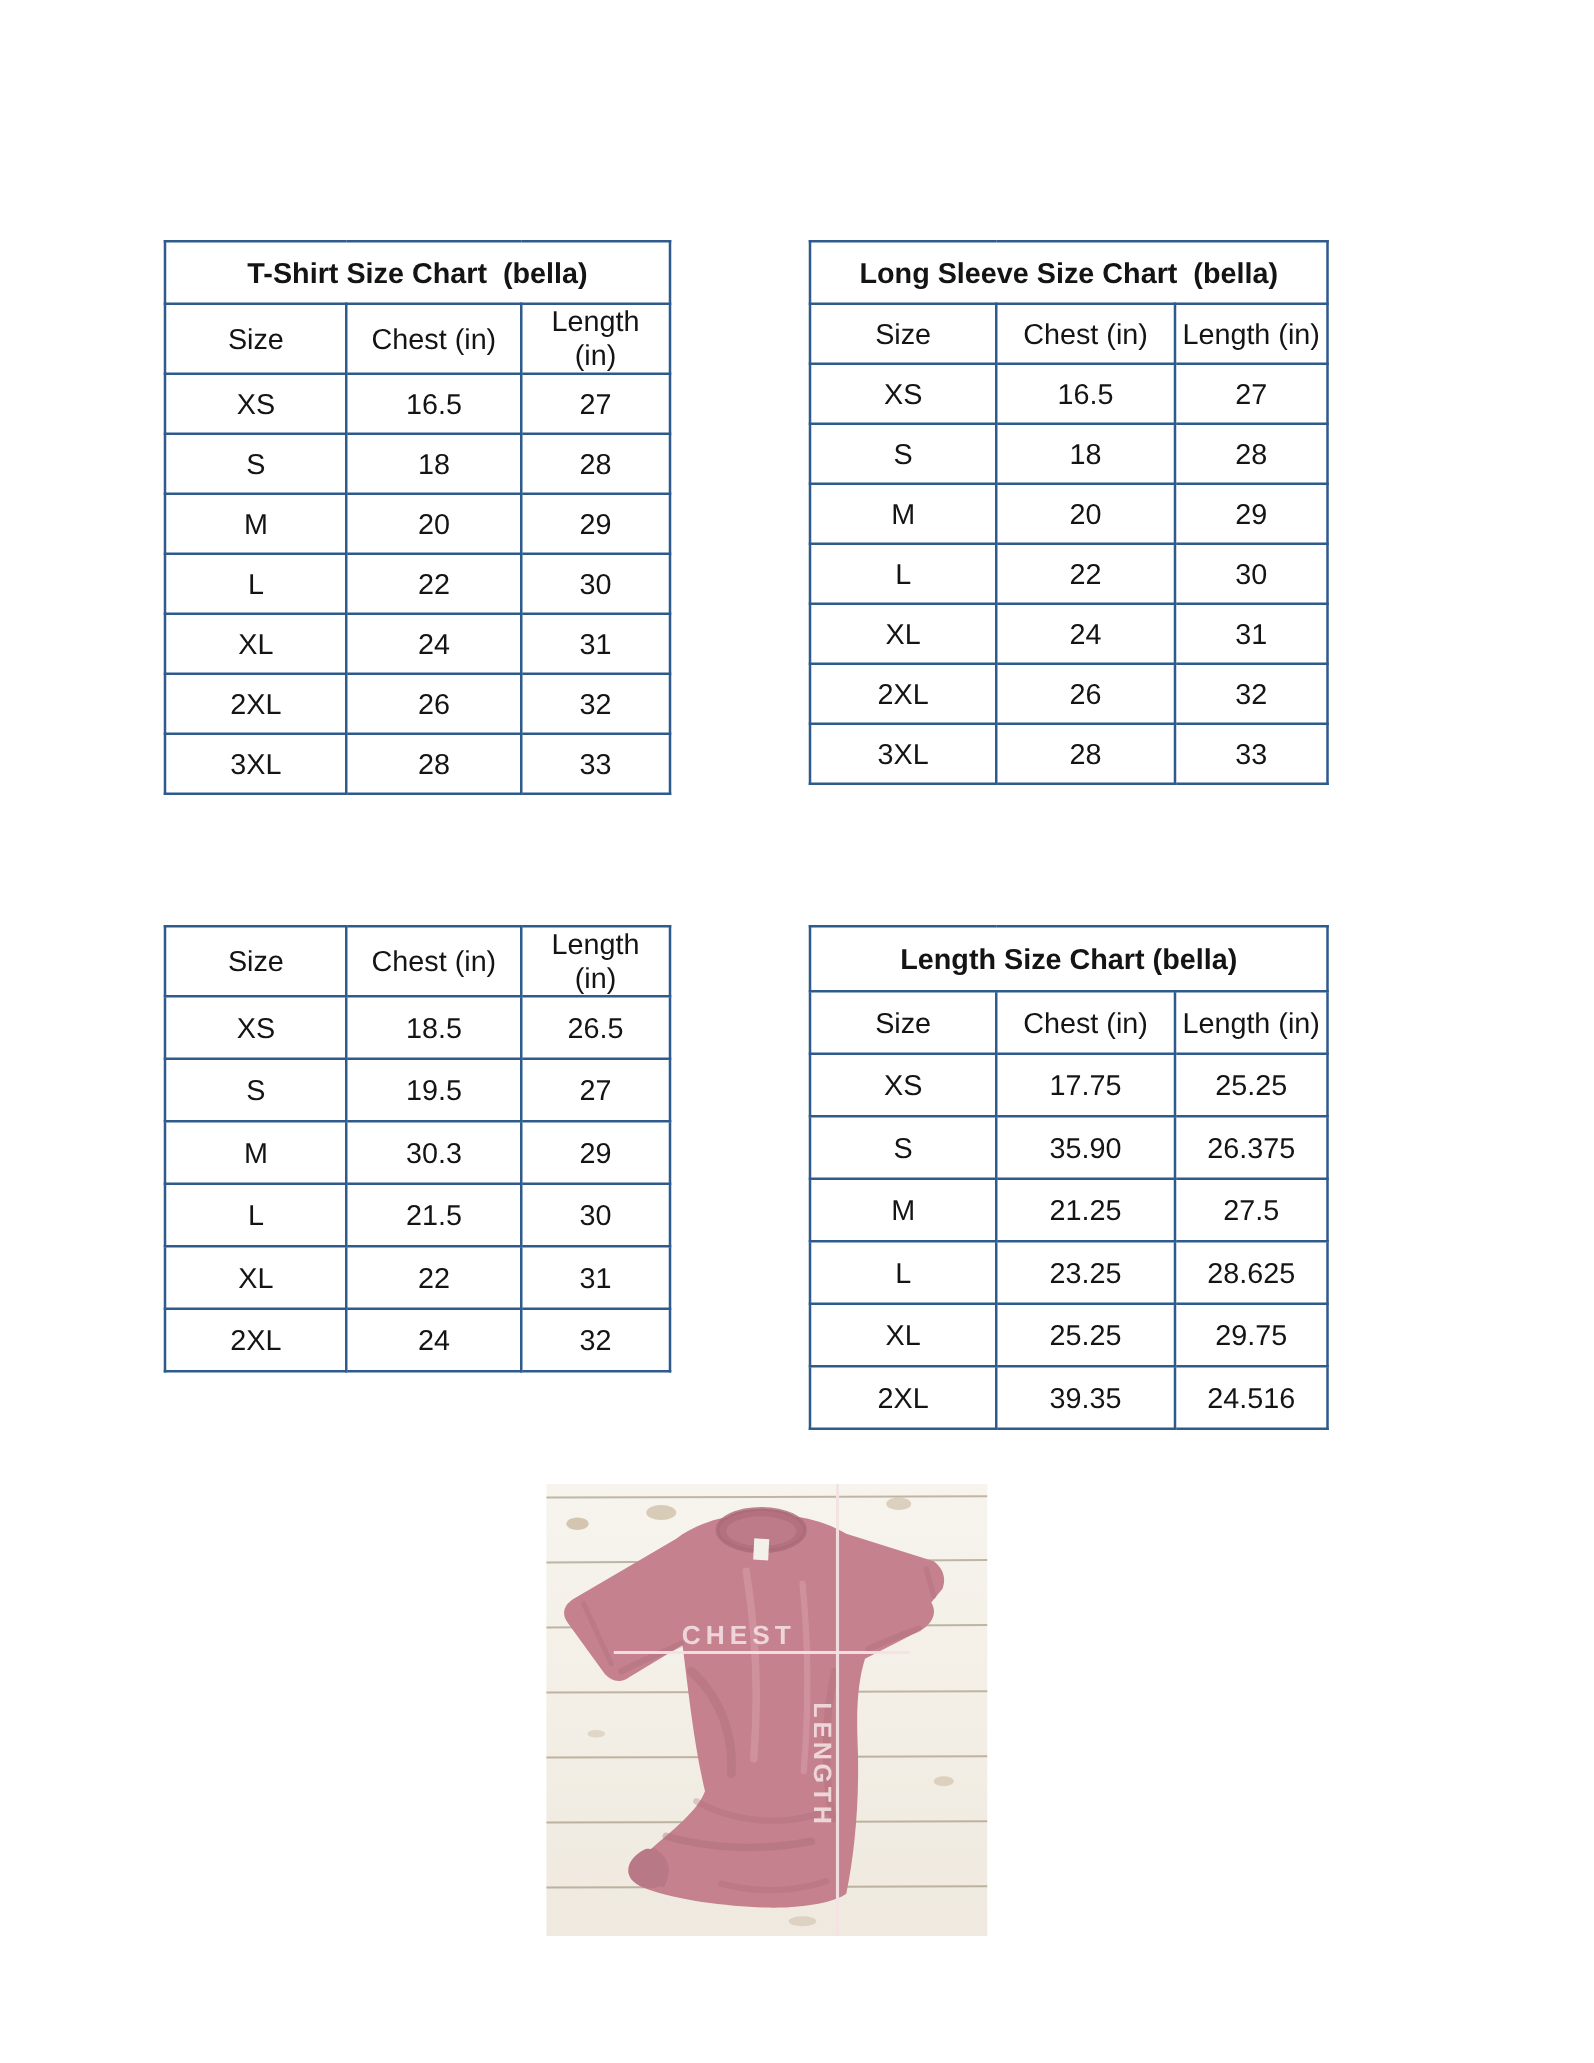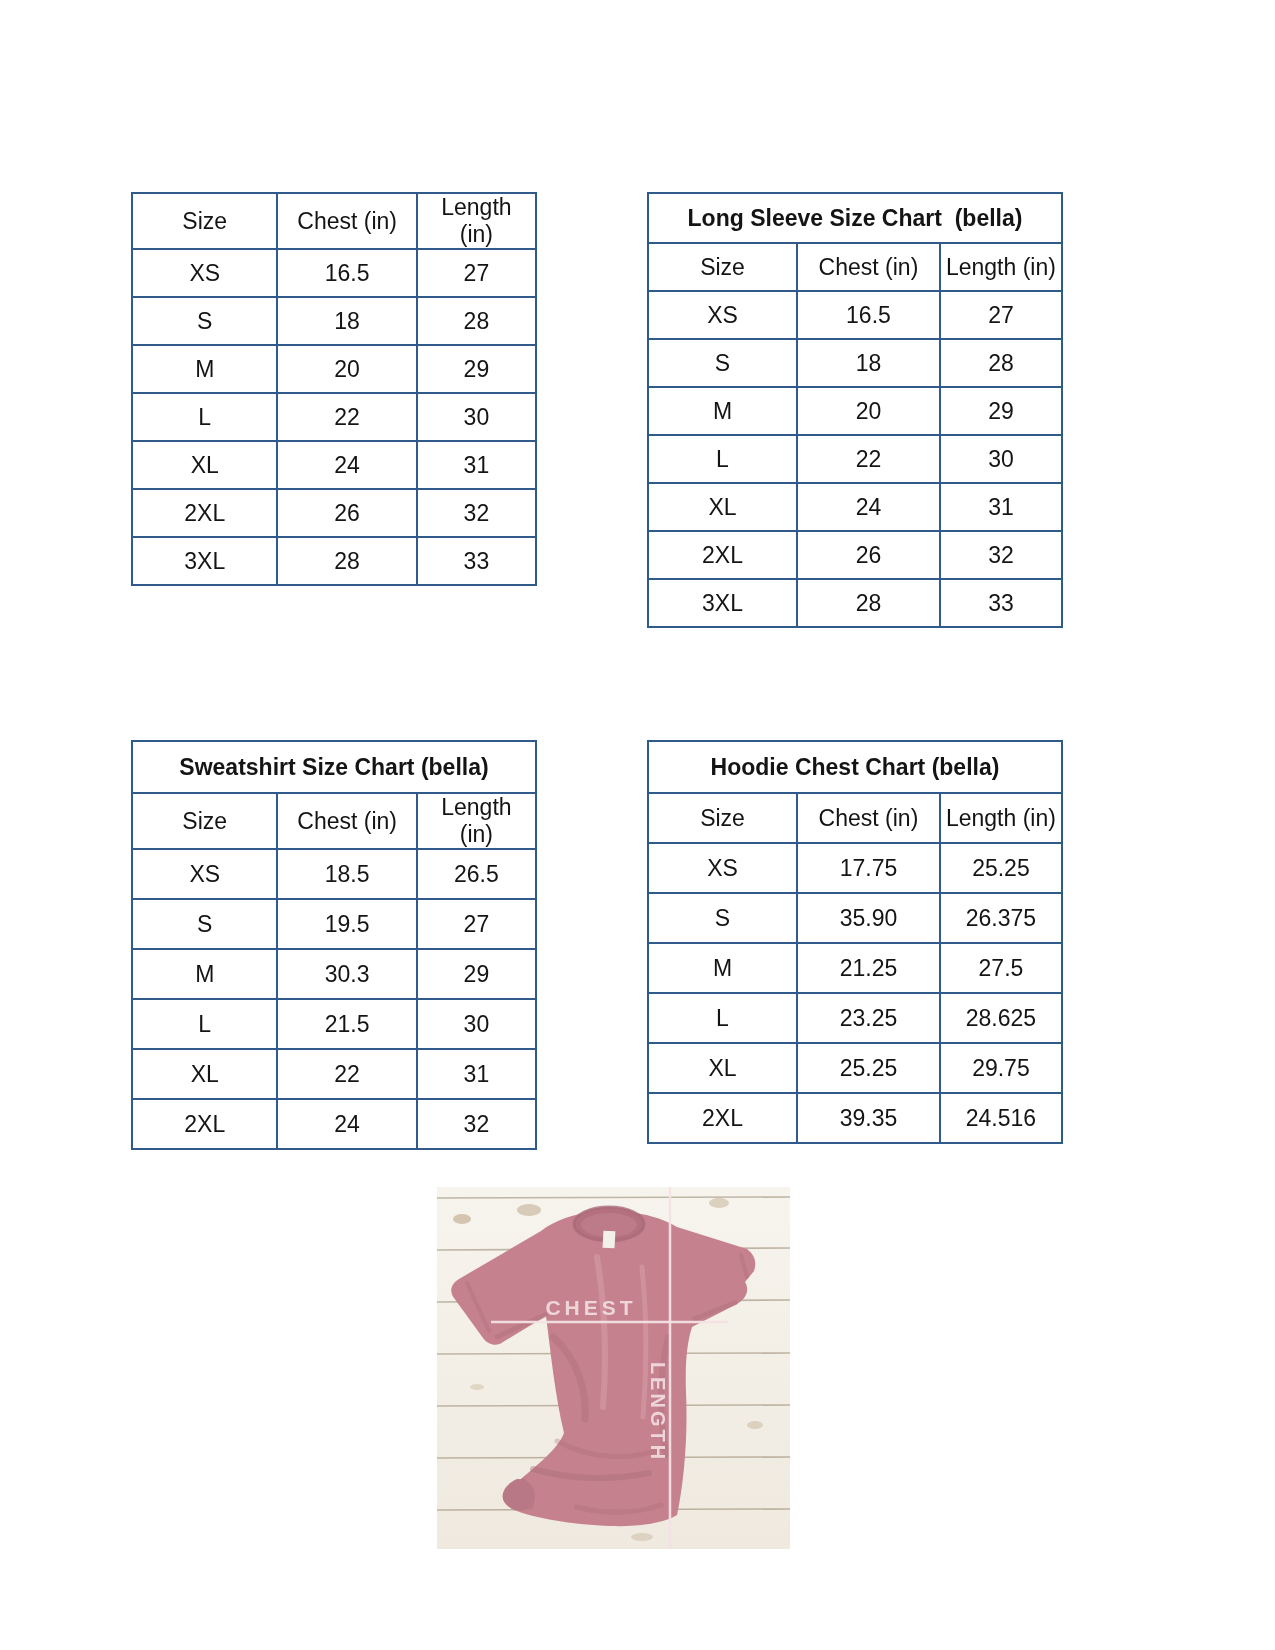--- a/index.html
+++ b/index.html
@@ -51,20 +51,23 @@
 
 <div class="page">
 
   <table id="tbl-tshirt" class="size-table compact">
     <colgroup>
         <col class="c1">
         <col class="c2">
         <col class="c3">
       </colgroup>
     <tbody>
+        <tr class="title-row">
+          <td colspan="3" class="title-cell">T-Shirt Size Chart  (bella)</td>
+        </tr>
         <tr class="header-row">
           <td class="header-cell">Size</td>
           <td class="header-cell">Chest (in)</td>
           <td class="header-cell">Length (in)</td>
         </tr>
         <tr>
           <td class="data-cell">XS</td>
           <td class="data-cell">16.5</td>
           <td class="data-cell">27</td>
         </tr>
@@ -154,23 +157,20 @@
       </tbody>
   </table>
 
   <table id="tbl-sweatshirt" class="size-table roomy">
     <colgroup>
         <col class="c1">
         <col class="c2">
         <col class="c3">
       </colgroup>
     <tbody>
-        <tr class="title-row">
-          <td colspan="3" class="title-cell">Sweatshirt Size Chart (bella)</td>
-        </tr>
         <tr class="header-row">
           <td class="header-cell">Size</td>
           <td class="header-cell">Chest (in)</td>
           <td class="header-cell">Length (in)</td>
         </tr>
         <tr>
           <td class="data-cell">XS</td>
           <td class="data-cell">18.5</td>
           <td class="data-cell">26.5</td>
         </tr>
@@ -203,21 +203,21 @@
   </table>
 
   <table id="tbl-hoodie" class="size-table roomy">
     <colgroup>
         <col class="c1">
         <col class="c2">
         <col class="c3">
       </colgroup>
     <tbody>
         <tr class="title-row">
-          <td colspan="3" class="title-cell">Hoodie Chest Chart (bella)</td>
+          <td colspan="3" class="title-cell">Length Size Chart (bella)</td>
         </tr>
         <tr class="header-row">
           <td class="header-cell">Size</td>
           <td class="header-cell">Chest (in)</td>
           <td class="header-cell">Length (in)</td>
         </tr>
         <tr>
           <td class="data-cell">XS</td>
           <td class="data-cell">17.75</td>
           <td class="data-cell">25.25</td>

